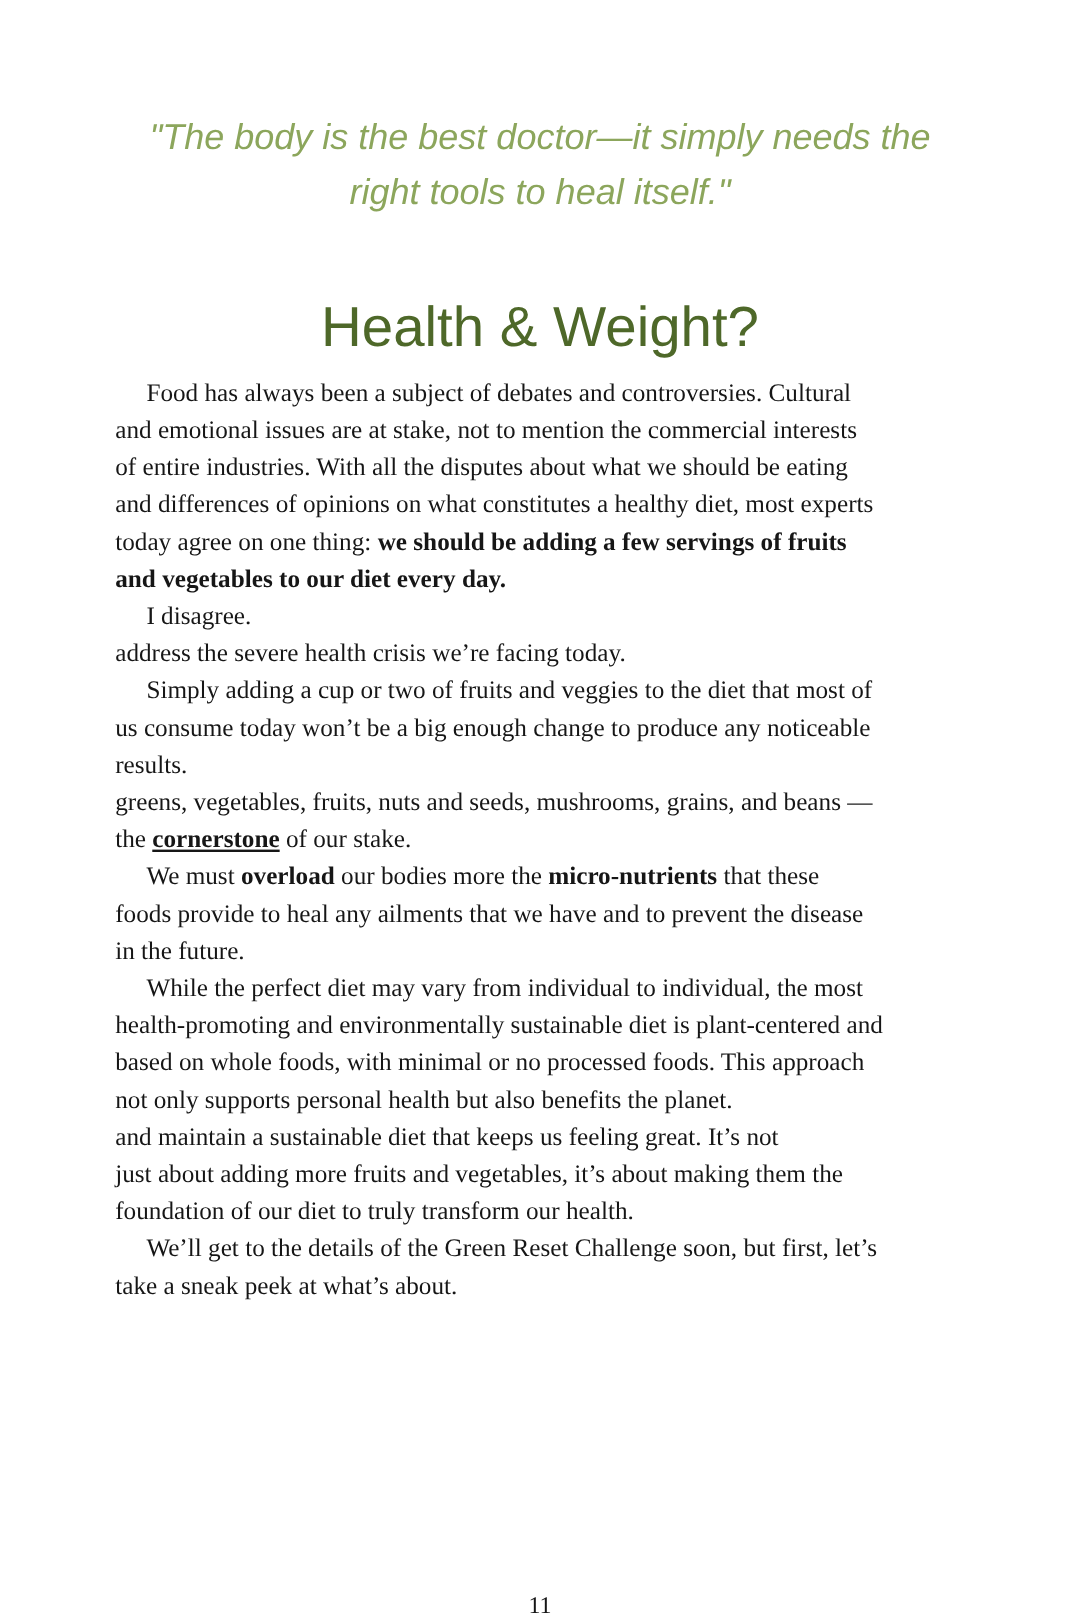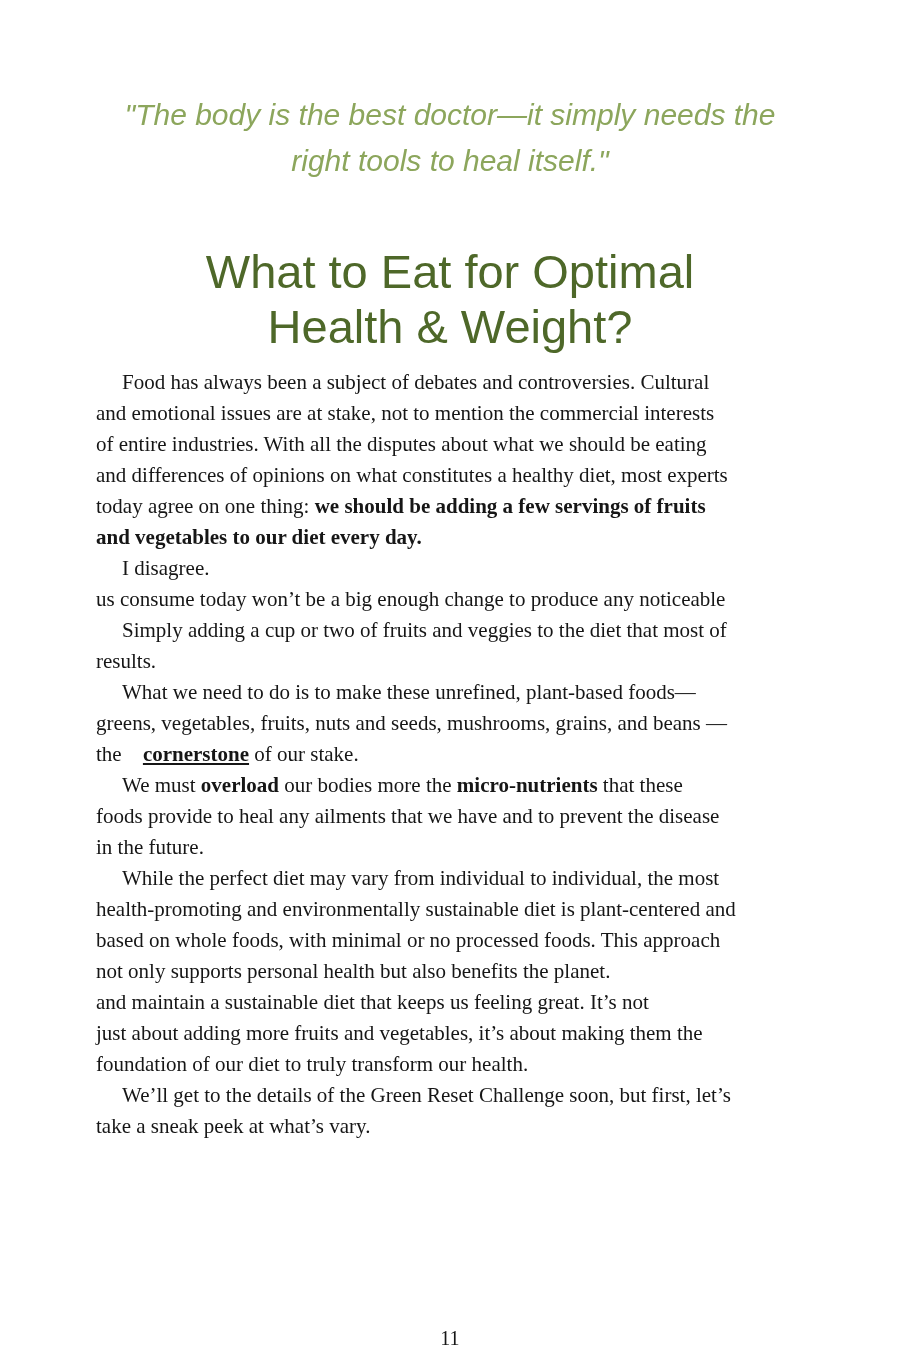--- a/index.html
+++ b/index.html
@@ -55,21 +55,21 @@
     padding: 0;
   }
   .text-line {
     display: block;
     white-space: nowrap;
   }
   .text-line.first {
     padding-left: 26px;
   }
   .run-bold { font-weight: bold; }
-  .run-underline { text-decoration: underline; margin-left: 16px; }
+  .run-underline { text-decoration: underline; }
   .page-number {
     position: absolute;
     top: 1324px;
     left: 0;
     width: 100%;
     text-align: center;
     font-size: 20px;
     line-height: 28px;
     color: var(--body-text, #161616);
   }
@@ -78,45 +78,44 @@
 <body>
 
 <div class="page">
 
   <div class="epigraph">
     <span class="qline">"The body is the best doctor—it simply needs the</span>
     <span class="qline">right tools to heal itself."</span>
   </div>
 
   <h1 class="chapter-title">
-    <span class="tline">What to Eat for Optimal</span>
     <span class="tline">Health &amp; Weight?</span>
   </h1>
 
   <div class="body-text">
       <p class="para">
         <span class="text-line first"><span>Food has always been a subject of debates and controversies. Cultural</span></span>
         <span class="text-line"><span>and emotional issues are at stake, not to mention the commercial interests</span></span>
         <span class="text-line"><span>of entire industries. With all the disputes about what we should be eating</span></span>
         <span class="text-line"><span>and differences of opinions on what constitutes a healthy diet, most experts</span></span>
         <span class="text-line"><span>today agree on one thing: </span><span class="run-bold">we should be adding a few servings of fruits</span></span>
         <span class="text-line"><span class="run-bold">and vegetables to our diet every day.</span></span>
       </p>
       <p class="para">
         <span class="text-line first"><span>I disagree.</span></span>
       </p>
       <p class="para">
+        <span class="text-line"><span>address the severe health crisis we’re facing today.</span></span>
       </p>
       <p class="para">
+        <span class="text-line first"><span>Simply adding a cup or two of fruits and veggies to the diet that most of</span></span>
         <span class="text-line"><span>us consume today won’t be a big enough change to produce any noticeable</span></span>
-        <span class="text-line first"><span>Simply adding a cup or two of fruits and veggies to the diet that most of</span></span>
         <span class="text-line"><span>results.</span></span>
       </p>
       <p class="para">
-        <span class="text-line first"><span>What we need to do is to make these unrefined, plant-based foods—</span></span>
         <span class="text-line"><span>greens, vegetables, fruits, nuts and seeds, mushrooms, grains, and beans —</span></span>
         <span class="text-line"><span>the </span><span class="run-bold run-underline">cornerstone</span><span> of our stake.</span></span>
       </p>
       <p class="para">
         <span class="text-line first"><span>We must </span><span class="run-bold">overload</span><span> our bodies more the </span><span class="run-bold">micro-nutrients</span><span> that these</span></span>
         <span class="text-line"><span>foods provide to heal any ailments that we have and to prevent the disease</span></span>
         <span class="text-line"><span>in the future.</span></span>
       </p>
       <p class="para">
         <span class="text-line first"><span>While the perfect diet may vary from individual to individual, the most</span></span>
@@ -124,19 +123,19 @@
         <span class="text-line"><span>based on whole foods, with minimal or no processed foods. This approach</span></span>
         <span class="text-line"><span>not only supports personal health but also benefits the planet.</span></span>
       </p>
       <p class="para">
         <span class="text-line"><span>and maintain a sustainable diet that keeps us feeling great. It’s not</span></span>
         <span class="text-line"><span>just about adding more fruits and vegetables, it’s about making them the</span></span>
         <span class="text-line"><span>foundation of our diet to truly transform our health.</span></span>
       </p>
       <p class="para">
         <span class="text-line first"><span>We’ll get to the details of the Green Reset Challenge soon, but first, let’s</span></span>
-        <span class="text-line"><span>take a sneak peek at what’s vary.</span></span>
+        <span class="text-line"><span>take a sneak peek at what’s about.</span></span>
       </p>
     </div>
 
   <div class="page-number">11</div>
 
 </div>
 
 </body></html>

